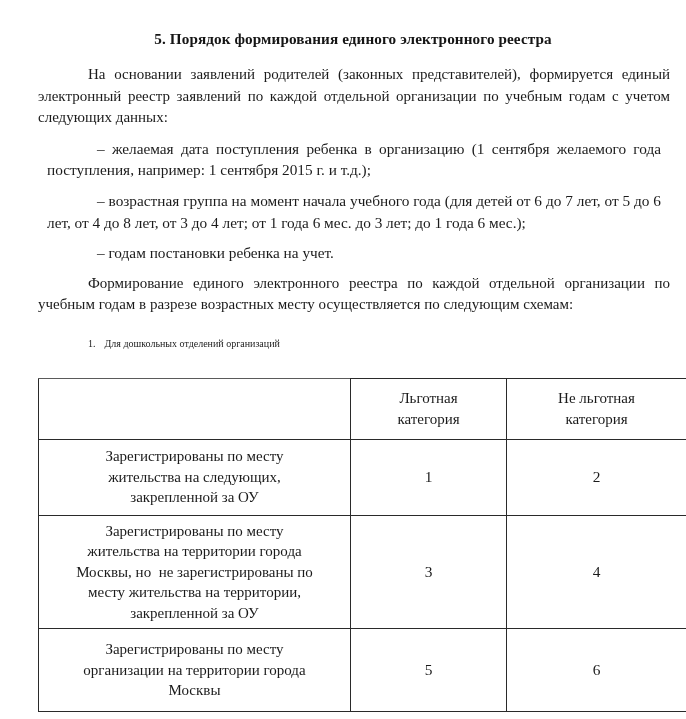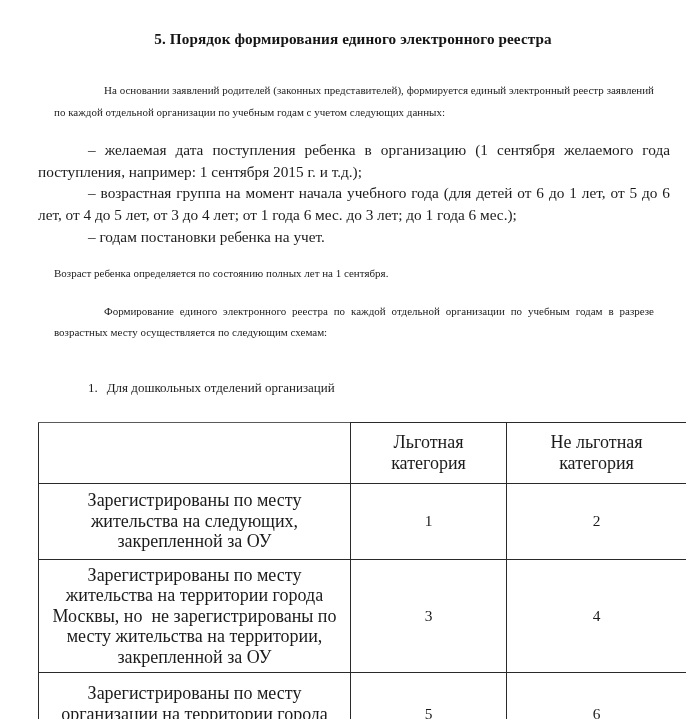--- a/index.html
+++ b/index.html
@@ -38,44 +38,44 @@
     color: #151515;
   }
 
   .body-block {
     padding-left: 22px;
     padding-right: 16px;
     padding-top: 16px;
   }
 
   p.para {
-    margin: 16px;
-    font-size: 11px;
+    margin: 0;
+    font-size: 15px;
     line-height: 21.6px;
     text-align: justify;
     text-indent: 50px;
     color: #1b1b1b;
   }
 
   p.para.no-indent {
     text-indent: 0;
   }
 
   p.bullet {
-    margin: 0;
+    margin: 9px;
     font-size: 15.3px;
     line-height: 21.6px;
     text-align: justify;
     text-indent: 50px;
     color: #1b1b1b;
   }
 
   p.numbered {
     margin: 0;
-    font-size: 13px;
+    font-size: 10px;
     line-height: 21.6px;
     text-indent: 50px;
     padding-top: 17px;
     color: #1b1b1b;
   }
 
   .num-gap {
     display: inline-block;
     width: 9px;
   }
@@ -93,21 +93,21 @@
   }
 
   table.reg-table col.c1 { width: 312px; }
   table.reg-table col.c2 { width: 156px; }
   table.reg-table col.c3 { width: 180px; }
 
   table.reg-table td {
     border: 1px solid #2a2a2a;
     text-align: center;
     vertical-align: middle;
-    font-size: 18px;
+    font-size: 15px;
     line-height: 20.5px;
     padding: 5px 7px;
     color: #1b1b1b;
   }
 
   table.reg-table td.head-blank {
     border-top-color: #5a5a5a;
   }
 
   table.reg-table tr.head-row td {
@@ -133,26 +133,25 @@
 <div class="page">
 
   <h1 class="doc-title">5. Порядок формирования единого электронного реестра</h1>
 
   <div class="body-block">
 
     <p class="para">На основании заявлений родителей (законных представителей), формируется единый электронный реестр заявлений по каждой отдельной организации по учебным годам с учетом следующих данных:</p>
 
     <p class="bullet">– желаемая дата поступления ребенка в организацию (1 сентября желаемого года поступления, например: 1 сентября 2015 г. и т.д.);</p>
 
-    <p class="bullet">– возрастная группа на момент начала учебного года (для детей от 6 до 1 лет, от 5 до 6 лет, от 4 до 5 лет, от 3 до 4 лет; от 1 года 6 мес. до 3 лет; до 1 года 6 мес.);</p>
+    <p class="bullet">– возрастная группа на момент начала учебного года (для детей от 6 до 7 лет, от 5 до 6 лет, от 4 до 8 лет, от 3 до 4 лет; от 1 года 6 мес. до 3 лет; до 1 года 6 мес.);</p>
 
 
     <p class="bullet">– годам постановки ребенка на учет.</p>
 
-    <p class="para no-indent">Возраст ребенка определяется по состоянию полных лет на 1 сентября.</p>
 
     <p class="para">Формирование единого электронного реестра по каждой отдельной организации по учебным годам в разрезе возрастных месту осуществляется по следующим схемам:</p>
 
     <p class="numbered"><span>1.</span><span class="num-gap"></span><span>Для дошкольных отделений организаций</span></p>
 
   </div>
 
   <div class="table-wrap">
     <table class="reg-table">
       <colgroup>

